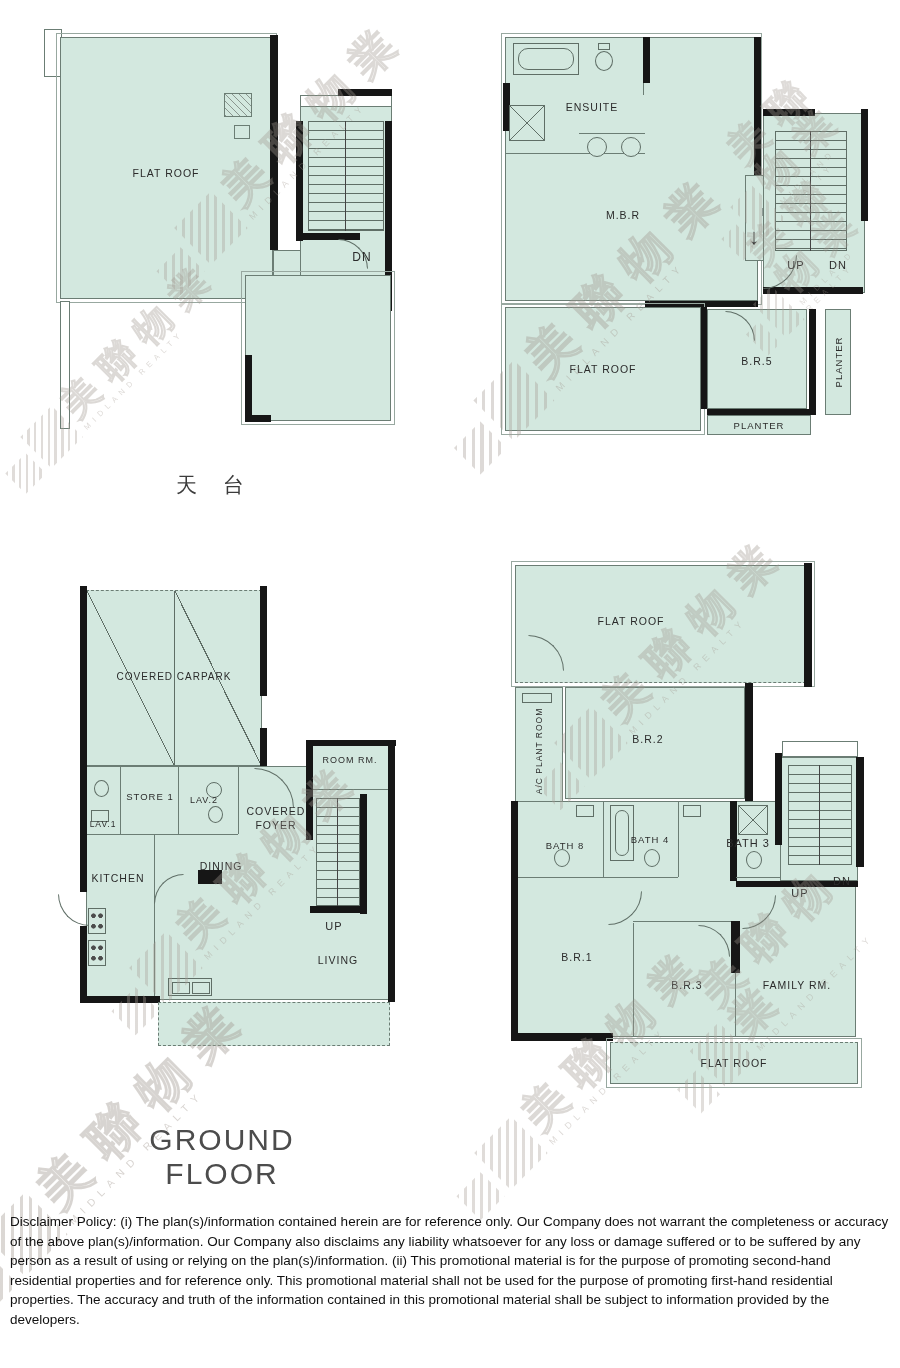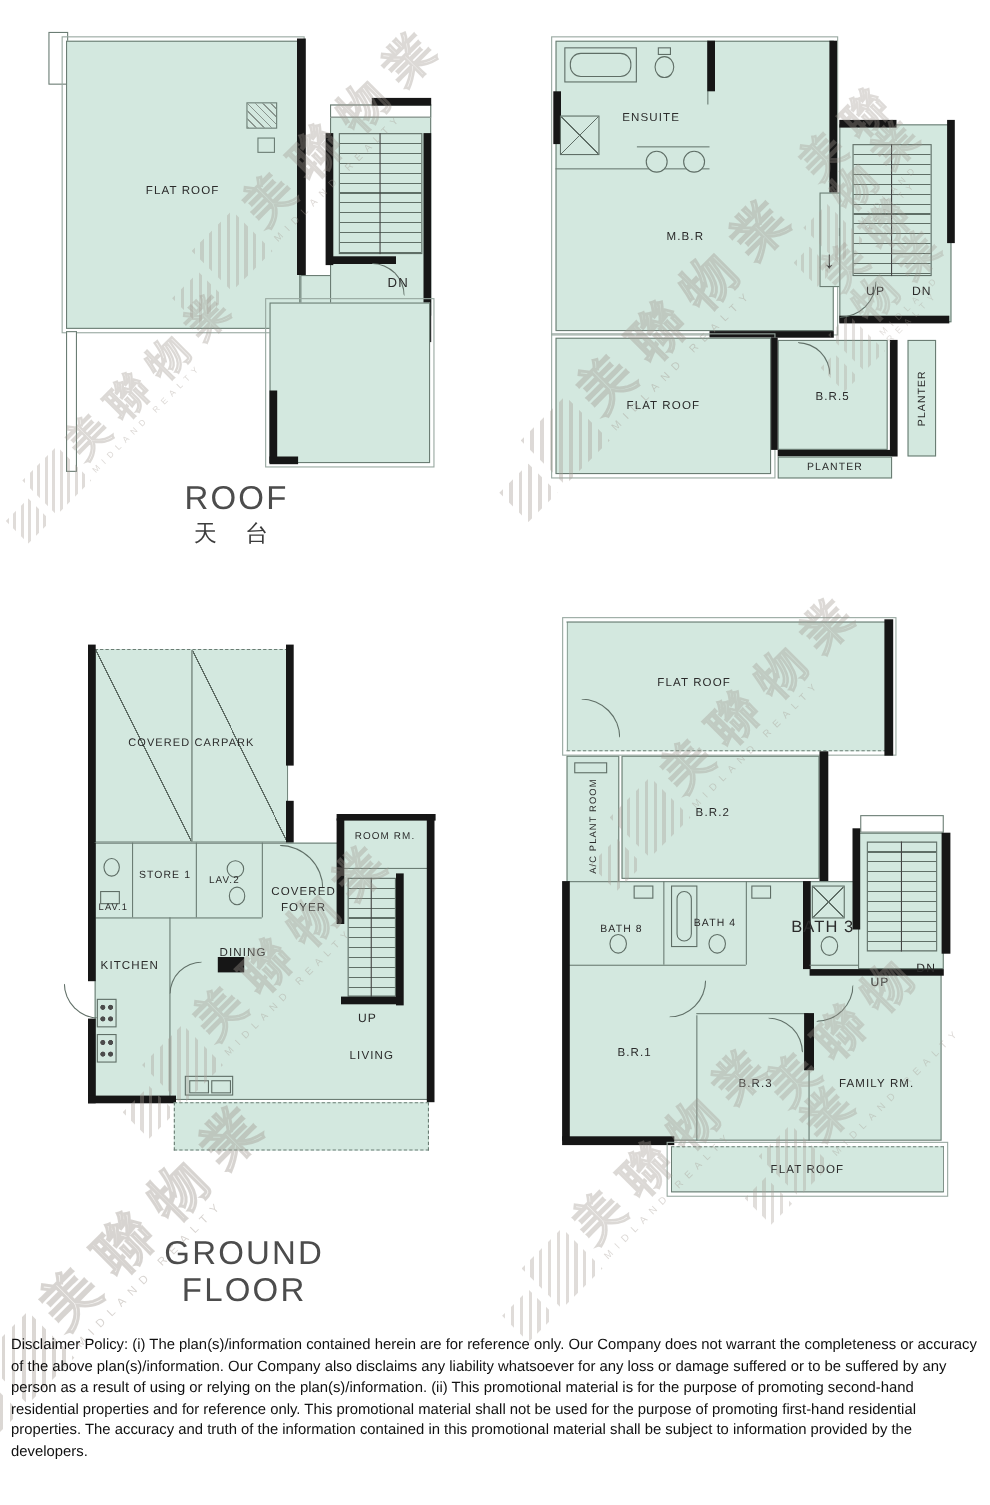--- a/index.html
+++ b/index.html
@@ -77,21 +77,20 @@
     <div class="wall" style="left:300px;top:64px;width:54px;height:7px"></div>
     <div class="wall" style="left:347px;top:96px;width:7px;height:190px"></div>
     <div class="wall" style="left:262px;top:208px;width:60px;height:7px"></div>
     <div class="door" style="left:300px;top:214px;width:30px;height:30px;transform:rotate(90deg)"></div>
     <div class="room parapet" style="left:207px;top:250px;width:146px;height:146px"></div>
     <div class="wall" style="left:207px;top:330px;width:7px;height:66px"></div>
     <div class="wall" style="left:207px;top:390px;width:26px;height:7px"></div>
     <div class="room nofill" style="left:22px;top:276px;width:10px;height:128px"></div>
     <div class="lbl" style="left:128px;top:148px">FLAT ROOF</div>
     <div class="lbl" style="left:324px;top:232px;font-size:12px">DN</div>
-    <div class="ptitle" style="left:97px;top:412px;width:160px">ROOF</div>
     <div class="psub" style="left:97px;top:446px;width:160px">天 台</div>
   </div>
 
   <div class="plan" style="left:495px;top:25px;width:380px;height:500px">
     <div class="room parapet" style="left:10px;top:12px;width:253px;height:264px"></div>
     <div class="thinline" style="left:10px;top:128px;width:140px;height:1px"></div>
     <div class="thinline" style="left:148px;top:12px;width:1px;height:58px"></div>
     <div class="wall" style="left:8px;top:58px;width:7px;height:48px"></div>
     <div class="wall" style="left:148px;top:12px;width:7px;height:46px"></div>
     <div class="wall" style="left:259px;top:12px;width:7px;height:142px"></div>
@@ -207,21 +206,21 @@
         <div class="tubin"></div>
       </div>
     <div class="xbox" style="left:240px;top:250px;width:30px;height:30px"></div>
     <div class="fix circ" style="left:56px;top:294px;width:16px;height:18px"></div>
     <div class="fix circ" style="left:146px;top:294px;width:16px;height:18px"></div>
     <div class="fix circ" style="left:248px;top:296px;width:16px;height:18px"></div>
     <div class="fix" style="left:78px;top:250px;width:18px;height:12px"></div>
     <div class="fix" style="left:185px;top:250px;width:18px;height:12px"></div>
     <div class="lbl" style="left:67px;top:290px;font-size:9.5px">BATH 8</div>
     <div class="lbl" style="left:152px;top:284px;font-size:9.5px">BATH 4</div>
-    <div class="lbl" style="left:250px;top:288px;font-size:15px">BATH 3</div>
+    <div class="lbl" style="left:250px;top:288px;font-size:11px">BATH 3</div>
     <div class="room hatch nofill" style="left:284px;top:186px;width:76px;height:16px"></div>
     <div class="room" style="left:282px;top:202px;width:78px;height:124px"></div>
     <div class="stairs" style="left:290px;top:210px;width:64px;height:100px"></div>
     <div class="rail" style="left:321px;top:210px;width:1px;height:100px"></div>
     <div class="wall" style="left:277px;top:198px;width:7px;height:92px"></div>
     <div class="wall" style="left:358px;top:202px;width:8px;height:110px"></div>
     <div class="wall" style="left:238px;top:326px;width:122px;height:6px"></div>
     <div class="lbl" style="left:302px;top:338px;font-size:11px">UP</div>
     <div class="lbl" style="left:344px;top:326px;font-size:11px">DN</div>
     <div class="thinline" style="left:135px;top:368px;width:1px;height:114px"></div>

